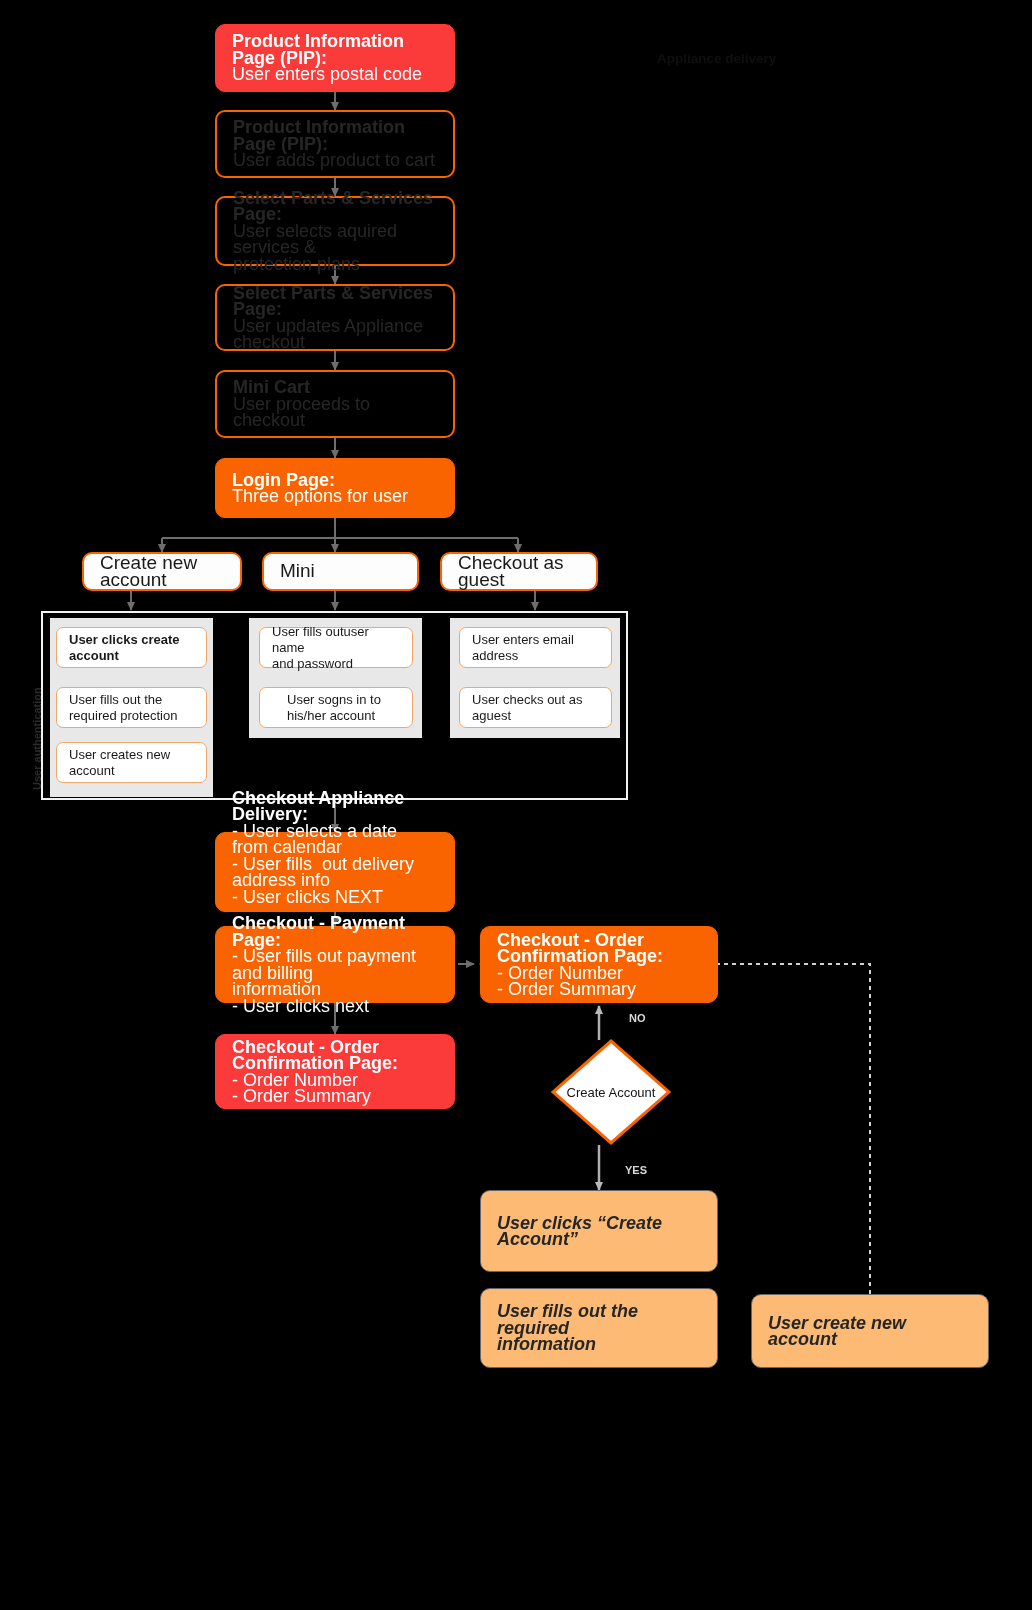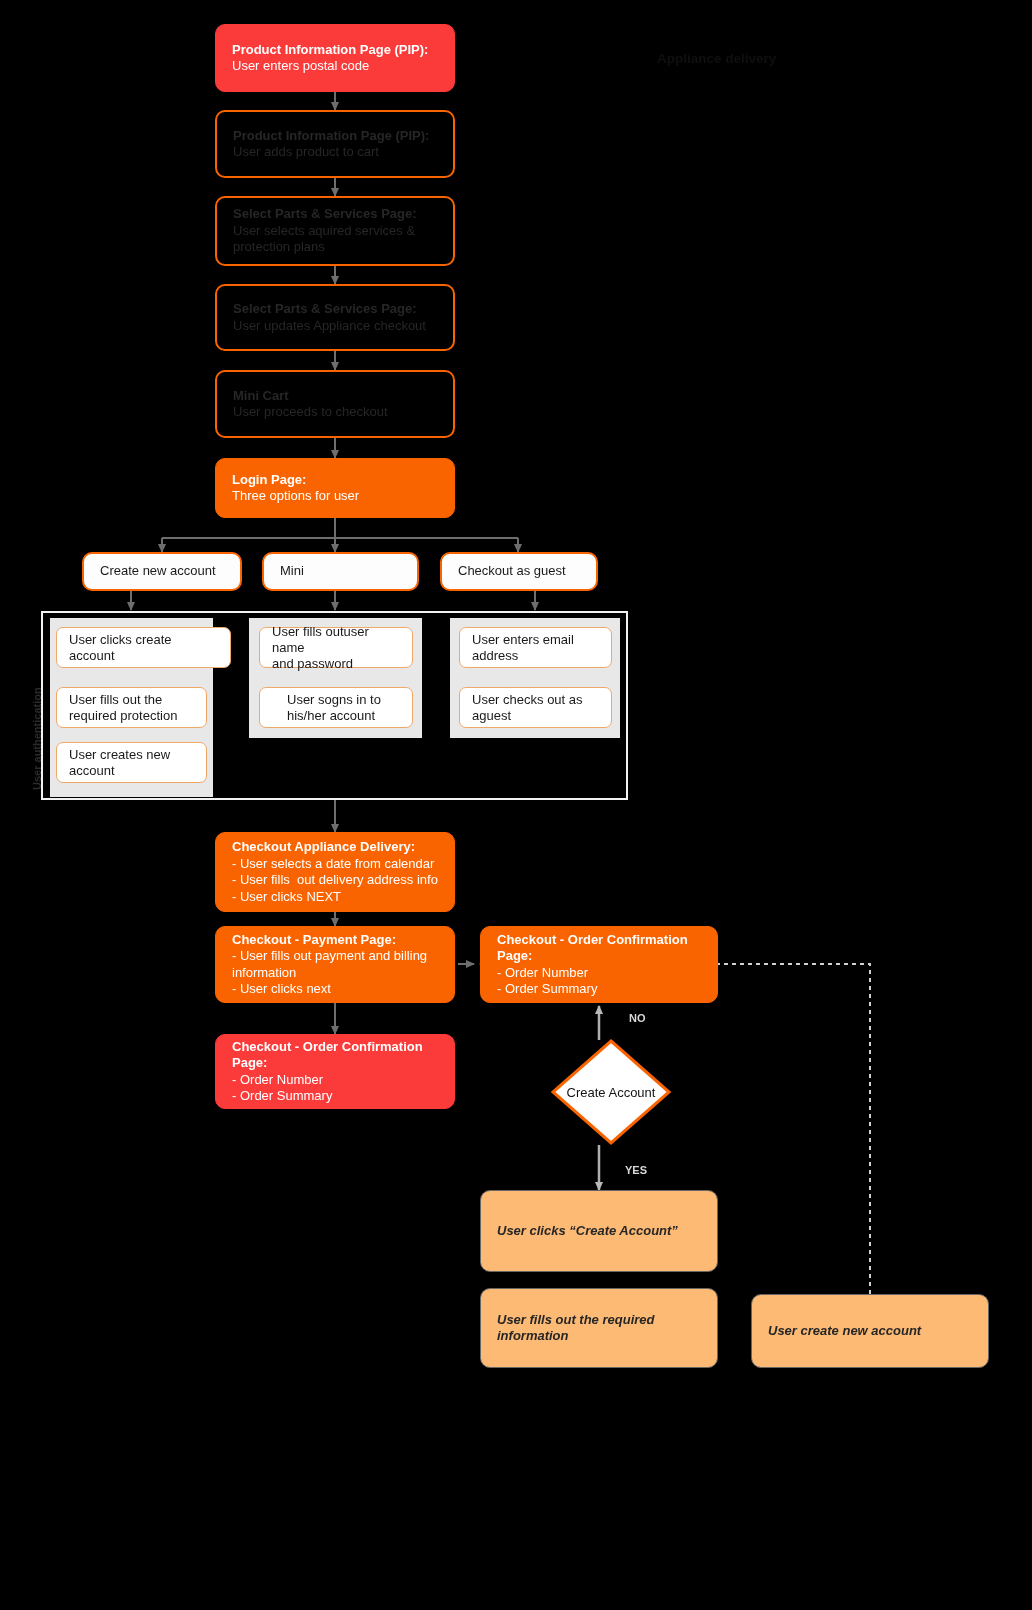--- a/index.html
+++ b/index.html
@@ -8,35 +8,35 @@
     font-family:"Liberation Sans", sans-serif;
     background:#000000;
   }
   #canvas{position:absolute;left:0;top:0;width:1032px;height:1610px;}
 
   .node{
     position:absolute;box-sizing:border-box;
     border-radius:10px;
     display:flex;flex-direction:column;justify-content:center;
     padding:6px 16px;
-    font-size:13px;line-height:16.5px;
+    font-size:18px;line-height:16.5px;
     white-space:pre-wrap;
     z-index:3;
   }
   .node .t1{font-weight:bold;}
 
   
   .n-red{background:#FB3A3A;color:#ffffff;border:1px solid #FB3A3A;}
   
   .n-orange{background:#FA6400;color:#ffffff;border:1px solid #FA6400;}
   
   .n-ghost{background:transparent;color:#262626;border:2px solid #FA6400;}
   
   .n-white{background:#FDFDFD;color:#1a1a1a;border:2px solid #FA6400;
-           justify-content:center;align-items:flex-start;font-size:13px;}
+           justify-content:center;align-items:flex-start;font-size:19px;}
   
   .n-card{background:#FFFFFF;color:#1a1a1a;border:1px solid #F0A868;border-radius:7px;
           font-size:13px;line-height:16px;padding:6px 12px;}
   
   .n-grey{background:#fdba74;color:#262626;border:1px solid #666666;font-weight:bold;font-style:italic;}
 
   
   .group-outer{
     position:absolute;box-sizing:border-box;
     border:2px solid #F2F2F2;background:transparent;z-index:1;
@@ -154,21 +154,21 @@
   </div>
 
   <div class="group-outer" style="left:41px;top:611px;width:587px;height:189px;"></div>
 
   <div class="vlabel" style="left:31px;top:790px;">User authentication</div>
 
   <div class="group-inner" style="left:50px;top:618px;width:163px;height:179px;"></div>
   <div class="group-inner" style="left:249px;top:618px;width:173px;height:120px;"></div>
   <div class="group-inner" style="left:450px;top:618px;width:170px;height:120px;"></div>
 
-  <div class="node n-card" style="left:56px;top:627px;width:175px;height:41px;">
+  <div class="node n-card" style="left:56px;top:627px;width:151px;height:41px;font-weight:bold;">
     <span>User clicks create
 account</span>
   </div>
   <div class="node n-card" style="left:56px;top:687px;width:151px;height:41px;">
     <span>User fills out the
 required protection</span>
   </div>
   <div class="node n-card" style="left:56px;top:742px;width:151px;height:41px;">
     <span>User creates new
 account</span>

